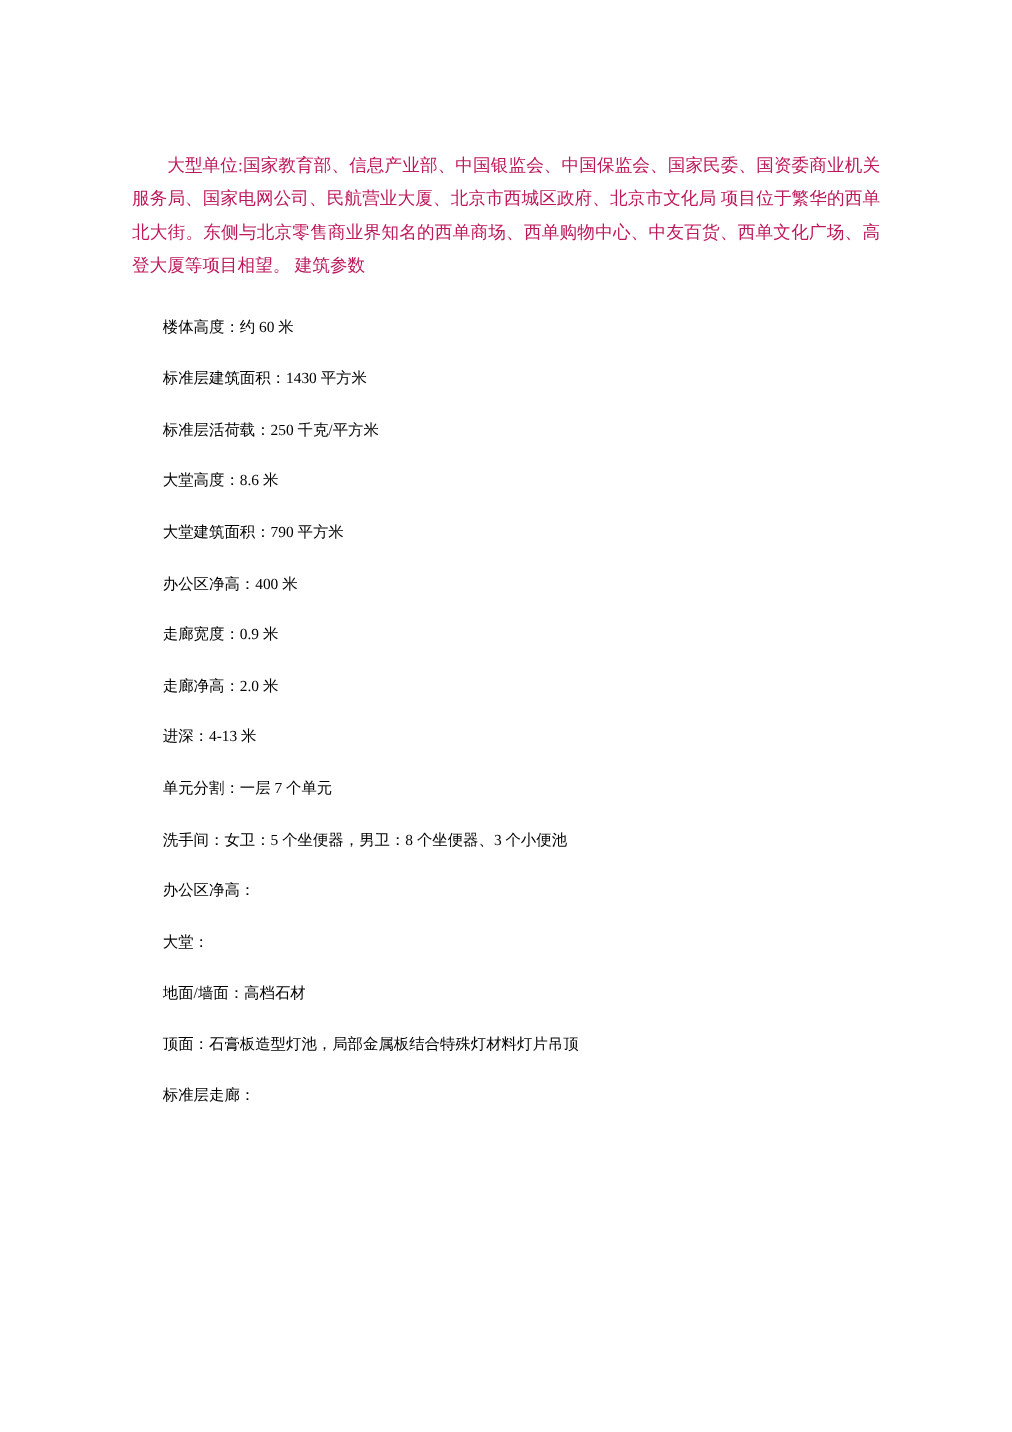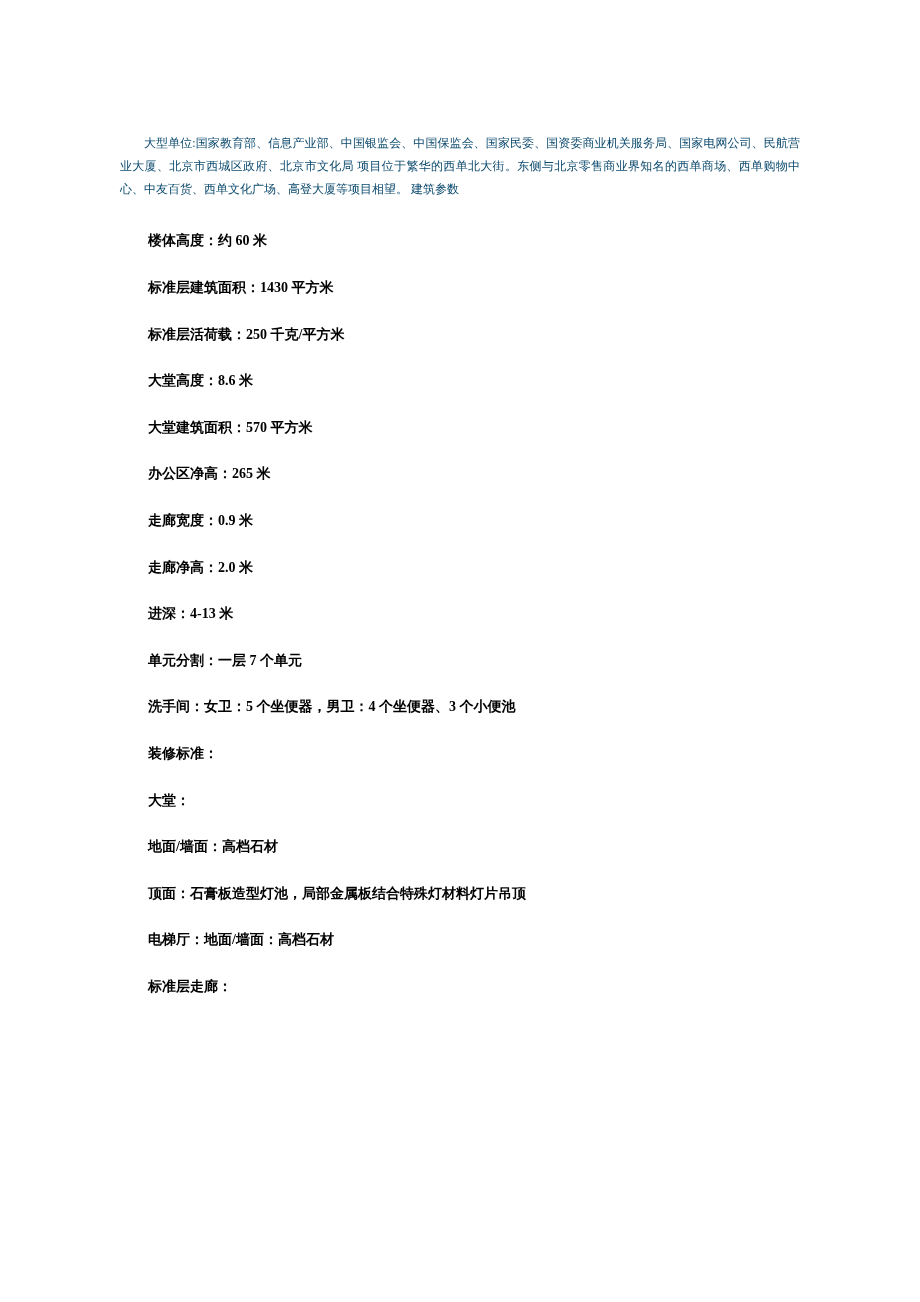--- a/index.html
+++ b/index.html
@@ -7,52 +7,50 @@
       padding: 0;
       background: #ffffff;
       font-family: "SimSun", "宋体", serif;
       width: 920px;
       min-height: 1302px;
     }
     .page {
       padding: 120px 120px 60px 120px;
     }
     .intro {
-      font-size: 12px;
+      font-size: 16px;
       line-height: 1.9;
-      color: #0c4a6e;
+      color: #be185d;
       text-indent: 2em;
       margin-bottom: 28px;
       text-align: justify;
     }
     .param {
       font-size: 14px;
       line-height: 1.9;
       color: #000;
       margin-left: 2em;
       margin-bottom: 20px;
-      font-weight: bold;
     }
   </style>
 </head>
 <body>
 
 <div class="page">
   <p class="intro">大型单位:国家教育部、信息产业部、中国银监会、中国保监会、国家民委、国资委商业机关服务局、国家电网公司、民航营业大厦、北京市西城区政府、北京市文化局 项目位于繁华的西单北大街。东侧与北京零售商业界知名的西单商场、西单购物中心、中友百货、西单文化广场、高登大厦等项目相望。 建筑参数</p>
 
   <p class="param">楼体高度：约 60 米</p>
   <p class="param">标准层建筑面积：1430 平方米</p>
   <p class="param">标准层活荷载：250 千克/平方米</p>
   <p class="param">大堂高度：8.6 米</p>
-  <p class="param">大堂建筑面积：570 平方米</p>
-  <p class="param">办公区净高：265 米</p>
+  <p class="param">大堂建筑面积：790 平方米</p>
+  <p class="param">办公区净高：400 米</p>
   <p class="param">走廊宽度：0.9 米</p>
   <p class="param">走廊净高：2.0 米</p>
   <p class="param">进深：4-13 米</p>
   <p class="param">单元分割：一层 7 个单元</p>
-  <p class="param">洗手间：女卫：5 个坐便器，男卫：4 个坐便器、3 个小便池</p>
-  <p class="param">装修标准：</p>
+  <p class="param">洗手间：女卫：5 个坐便器，男卫：8 个坐便器、3 个小便池</p>
+  <p class="param">办公区净高：</p>
   <p class="param">大堂：</p>
   <p class="param">地面/墙面：高档石材</p>
   <p class="param">顶面：石膏板造型灯池，局部金属板结合特殊灯材料灯片吊顶</p>
-  <p class="param">电梯厅：地面/墙面：高档石材</p>
   <p class="param">标准层走廊：</p>
 </div>
 
 </body></html>

